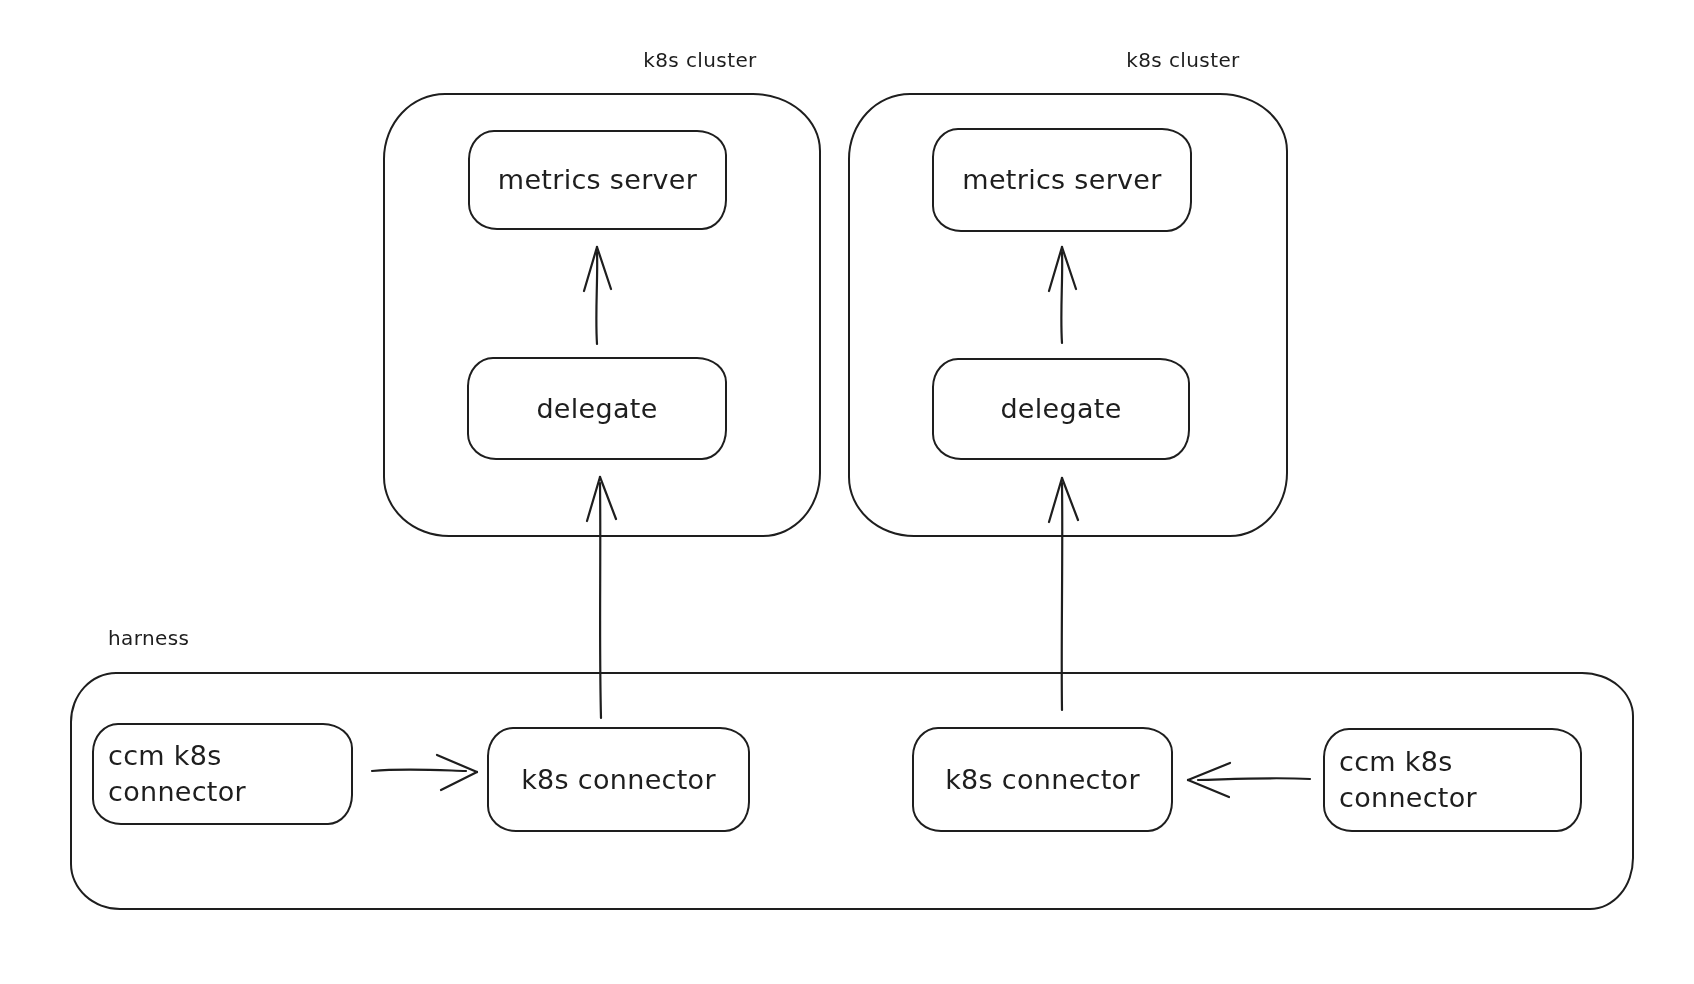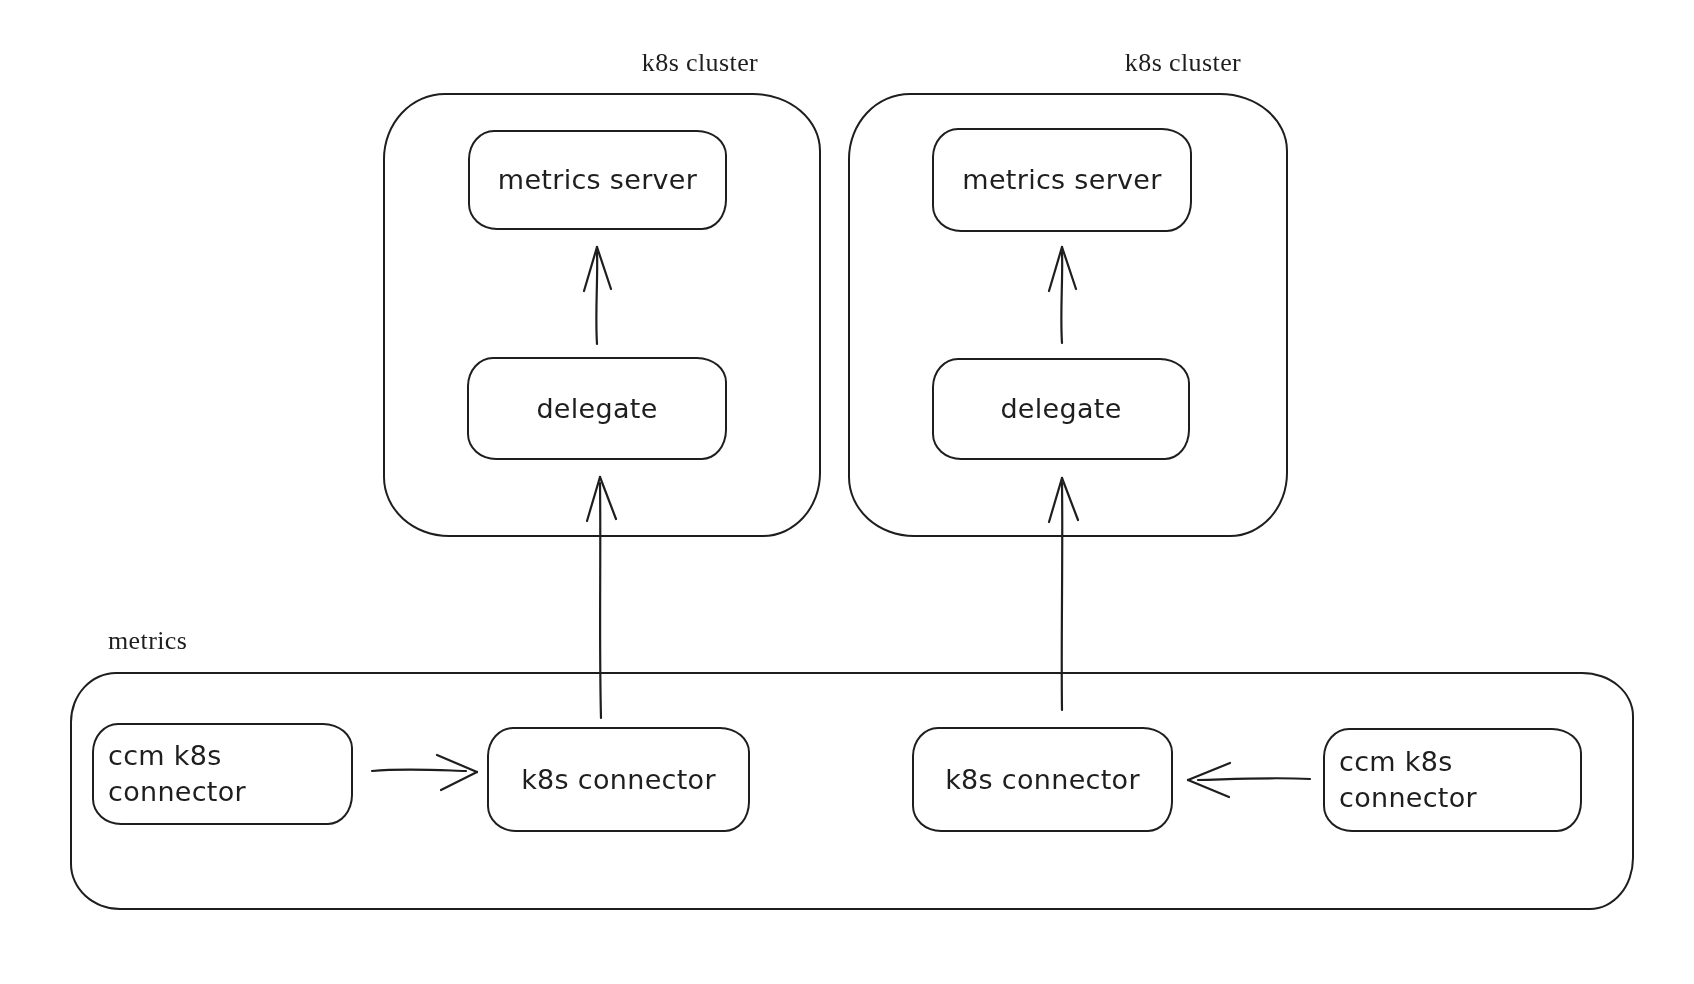--- a/index.html
+++ b/index.html
@@ -38,24 +38,23 @@
     justify-content: center;
     text-align: left;
     font-size: 27px;
     line-height: 1.32;
     letter-spacing: 0.3px;
     padding: 0 14px;
     box-sizing: border-box;
   }
   .float-label {
     position: absolute;
-    font-size: 26px;
+    font-size: 20px;
     letter-spacing: 0.4px;
     white-space: nowrap;
-    font-family: Liberation Serif, serif;
   }
   .float-label.centered {
     transform: translateX(-50%);
   }
   svg.edges {
     position: absolute;
     inset: 0;
     width: 100%;
     height: 100%;
     pointer-events: none;
@@ -80,21 +79,21 @@
   <div class="cluster" style="left:383px; top:93px; width:434px; height:440px;">
   </div>
   <div class="node" style="left:468px; top:130px; width:259px; height:100px;">metrics server</div>
   <div class="node" style="left:467px; top:357px; width:260px; height:103px;">delegate</div>
 
   <div class="cluster" style="left:848px; top:93px; width:436px; height:440px;">
   </div>
   <div class="node" style="left:932px; top:128px; width:260px; height:104px;">metrics server</div>
   <div class="node" style="left:932px; top:358px; width:258px; height:102px;">delegate</div>
 
-  <div class="float-label" style="left:108px; top:626px;">metrics</div>
+  <div class="float-label" style="left:108px; top:626px;">harness</div>
   <div class="harness-box" style="left:70px; top:672px; width:1560px; height:234px;">
   </div>
   <div class="node" style="left:92px; top:723px; width:261px; height:102px;">ccm k8s connector</div>
   <div class="node" style="left:487px; top:727px; width:263px; height:105px;">k8s connector</div>
   <div class="node" style="left:912px; top:727px; width:261px; height:105px;">k8s connector</div>
   <div class="node" style="left:1323px; top:728px; width:259px; height:104px;">ccm k8s connector</div>
 
   <svg class="edges" viewBox="0 0 1694 984">
 
     <g>

